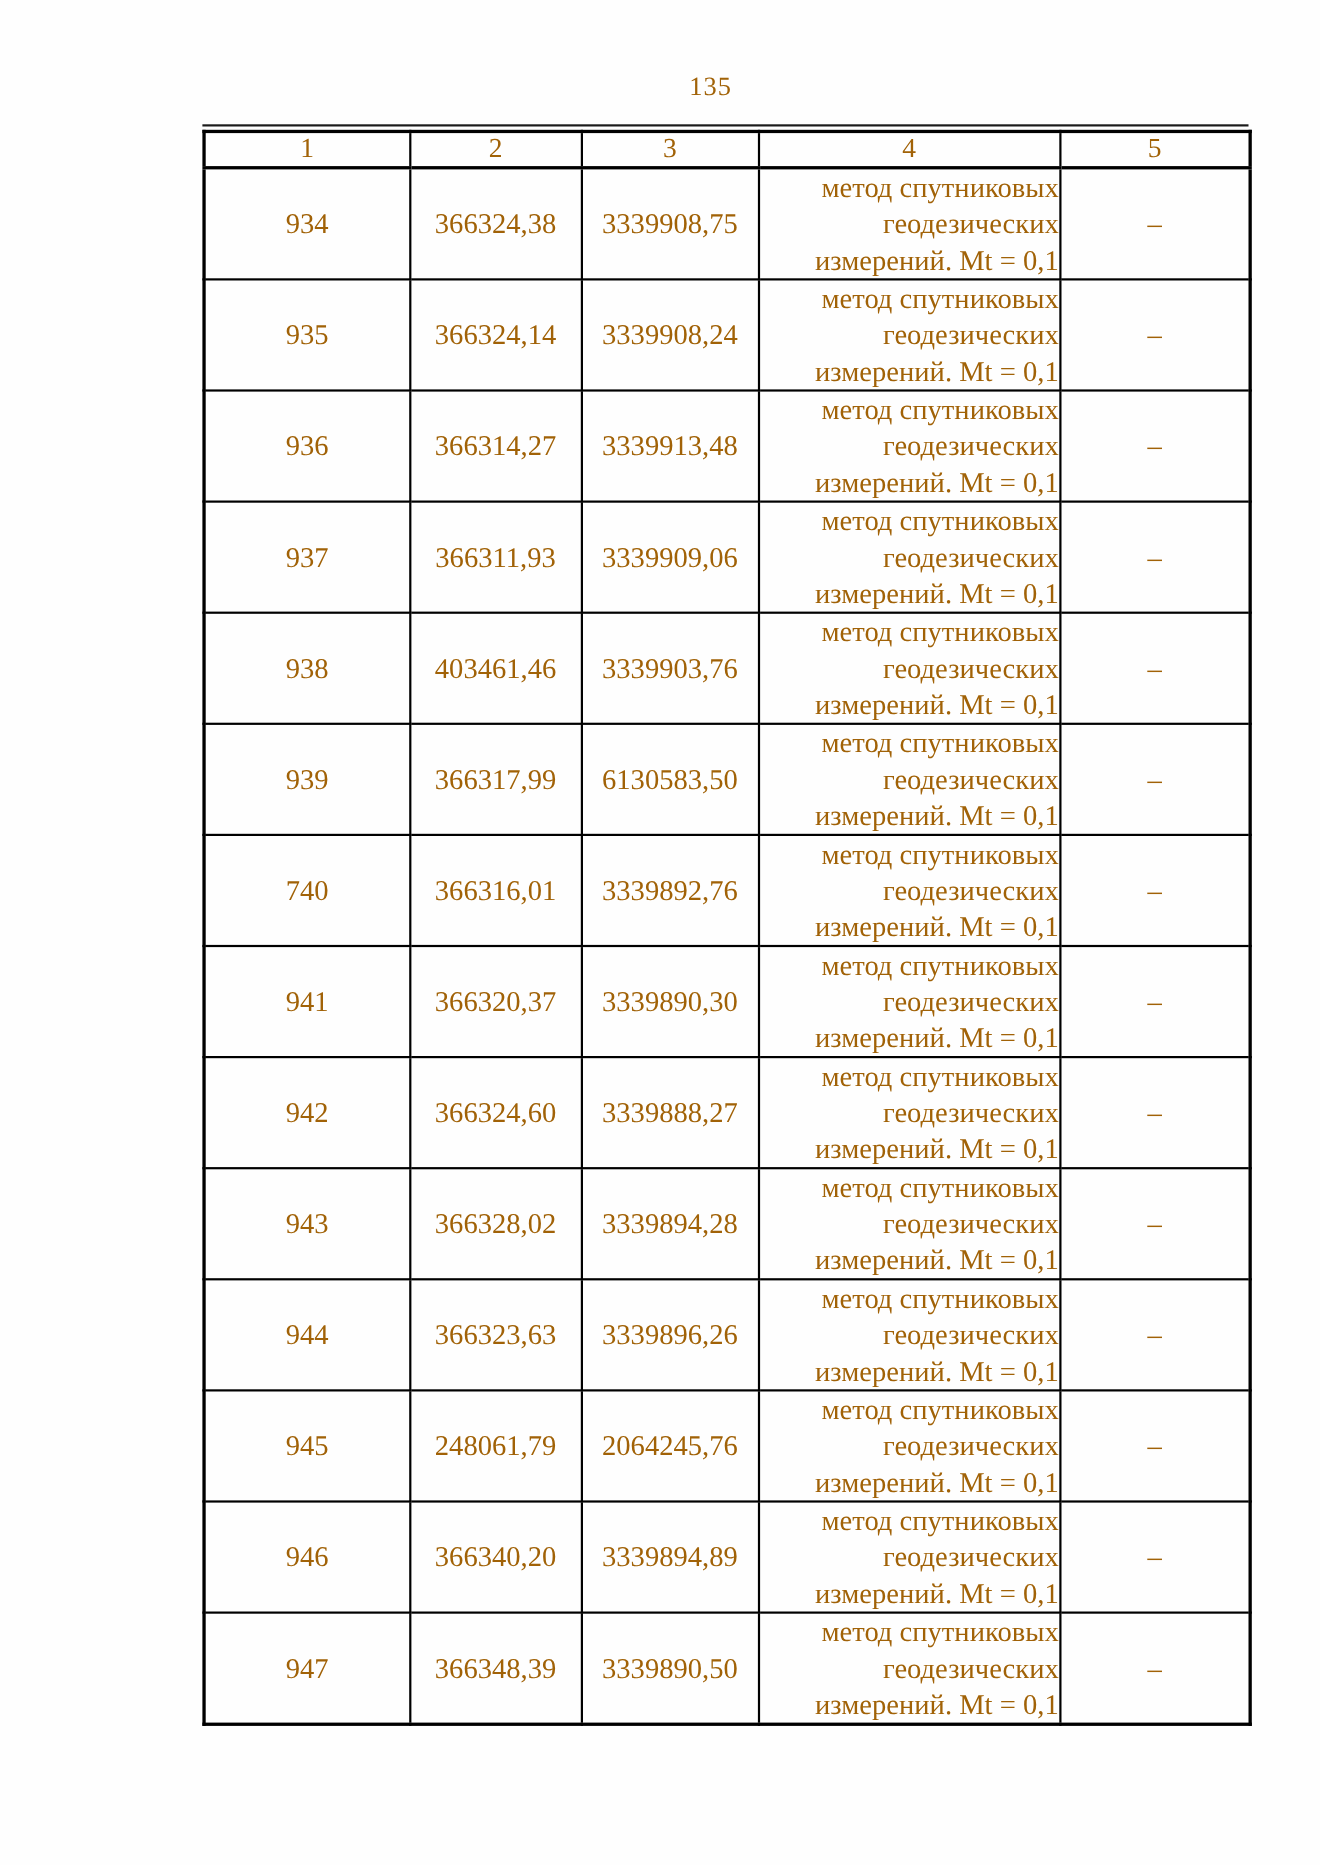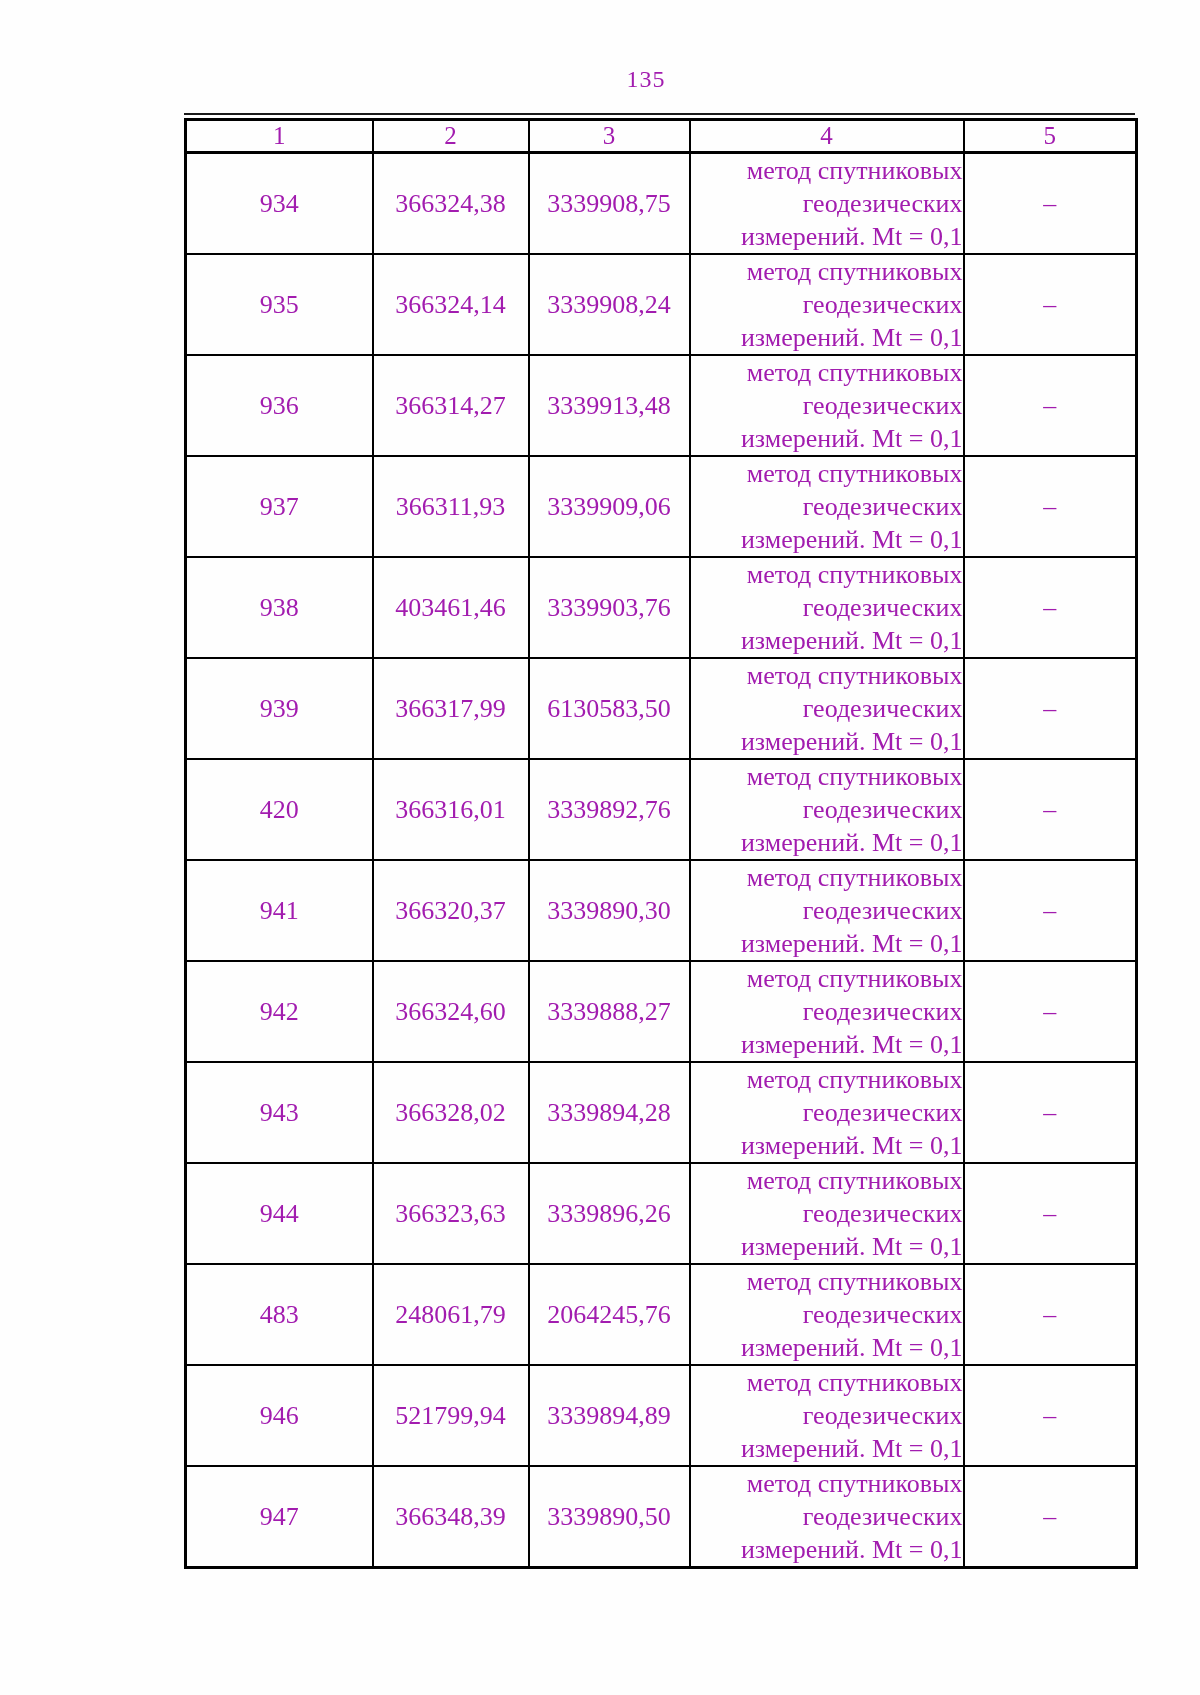--- a/index.html
+++ b/index.html
@@ -6,21 +6,21 @@
     margin: 0;
     padding: 0;
     background: #ffffff;
   }
   .page {
     position: relative;
     width: 1200px;
     height: 1695px;
     background: #fefefe;
     font-family: "Liberation Serif", "DejaVu Serif", serif;
-    color: #a21caf;
+    color: #a16207;
     overflow: hidden;
   }
   .page-number {
     position: absolute;
     top: 66px;
     left: 546px;
     width: 200px;
     text-align: center;
     font-size: 24px;
     letter-spacing: 1px;
@@ -175,21 +175,21 @@
       <td class="c3">6130583,50</td>
       <td class="c4">
         <div class="mline">метод спутниковых</div>
         <div class="mline">геодезических</div>
         <div class="mline">измерений. Mt = 0,1</div>
       </td>
       <td class="c5">–</td>
     </tr>
 
     <tr>
-      <td class="c1">420</td>
+      <td class="c1">740</td>
       <td class="c2">366316,01</td>
       <td class="c3">3339892,76</td>
       <td class="c4">
         <div class="mline">метод спутниковых</div>
         <div class="mline">геодезических</div>
         <div class="mline">измерений. Mt = 0,1</div>
       </td>
       <td class="c5">–</td>
     </tr>
 
@@ -235,34 +235,34 @@
       <td class="c3">3339896,26</td>
       <td class="c4">
         <div class="mline">метод спутниковых</div>
         <div class="mline">геодезических</div>
         <div class="mline">измерений. Mt = 0,1</div>
       </td>
       <td class="c5">–</td>
     </tr>
 
     <tr>
-      <td class="c1">483</td>
+      <td class="c1">945</td>
       <td class="c2">248061,79</td>
       <td class="c3">2064245,76</td>
       <td class="c4">
         <div class="mline">метод спутниковых</div>
         <div class="mline">геодезических</div>
         <div class="mline">измерений. Mt = 0,1</div>
       </td>
       <td class="c5">–</td>
     </tr>
 
     <tr>
       <td class="c1">946</td>
-      <td class="c2">521799,94</td>
+      <td class="c2">366340,20</td>
       <td class="c3">3339894,89</td>
       <td class="c4">
         <div class="mline">метод спутниковых</div>
         <div class="mline">геодезических</div>
         <div class="mline">измерений. Mt = 0,1</div>
       </td>
       <td class="c5">–</td>
     </tr>
 
     <tr>

